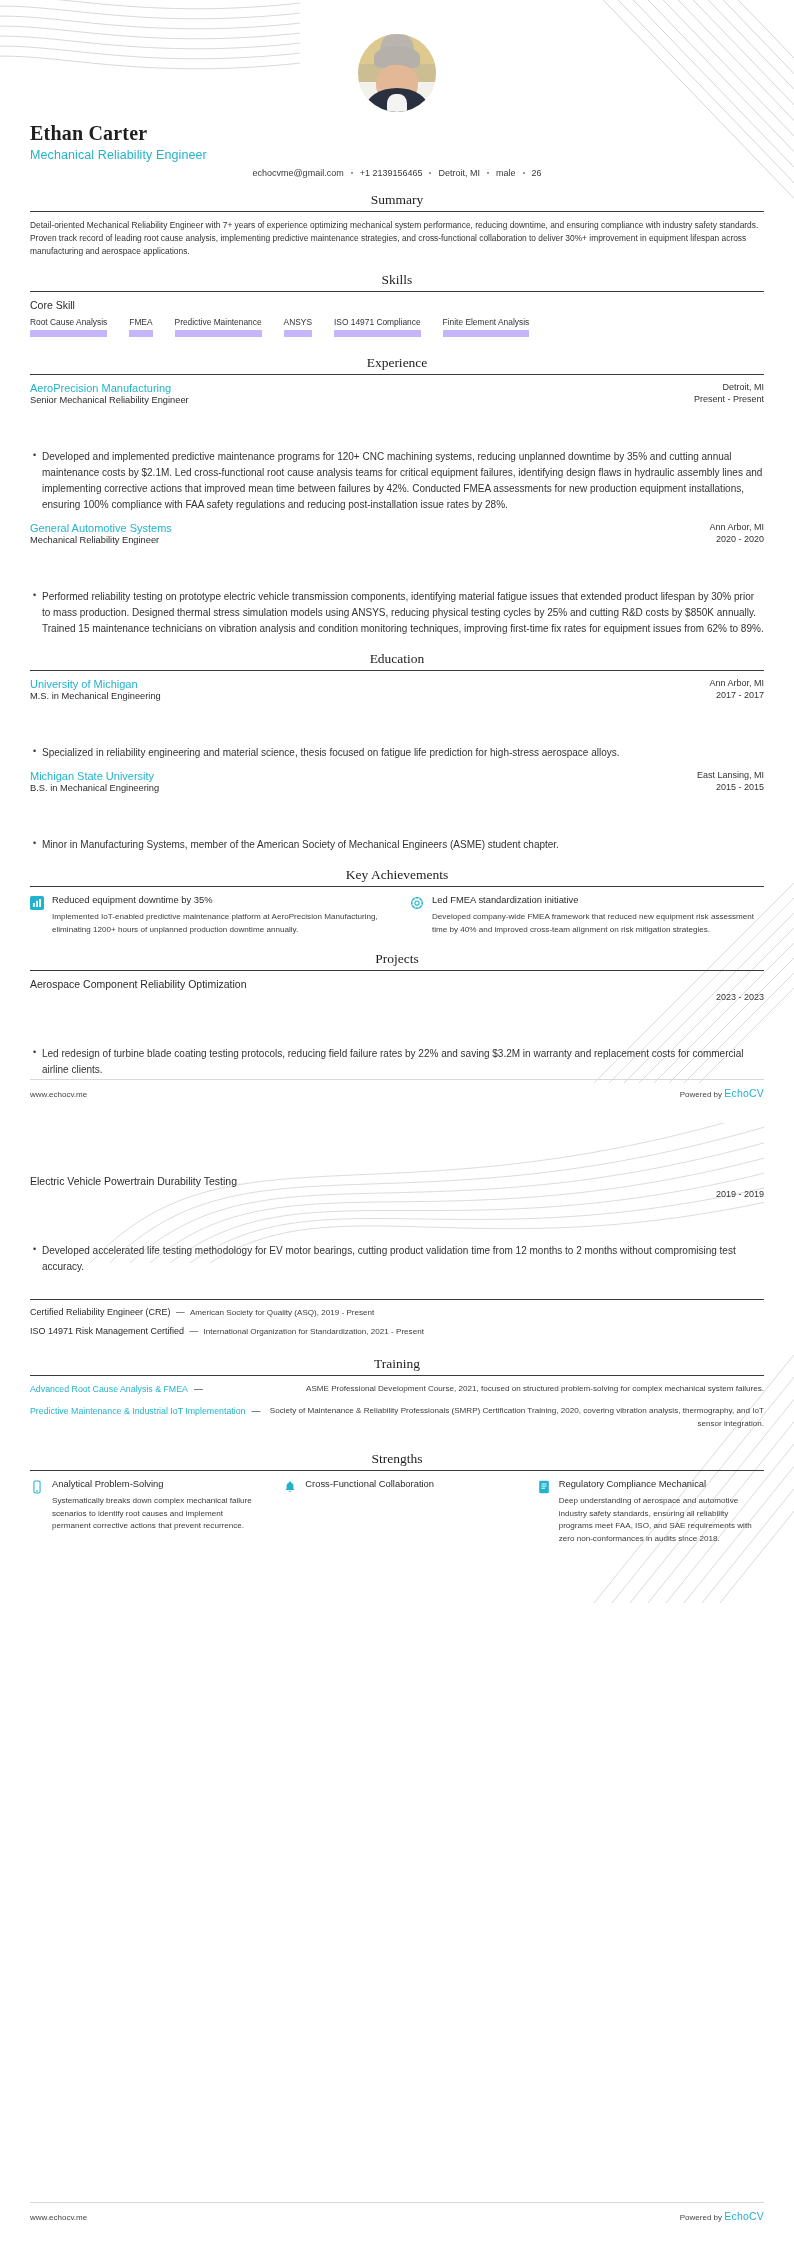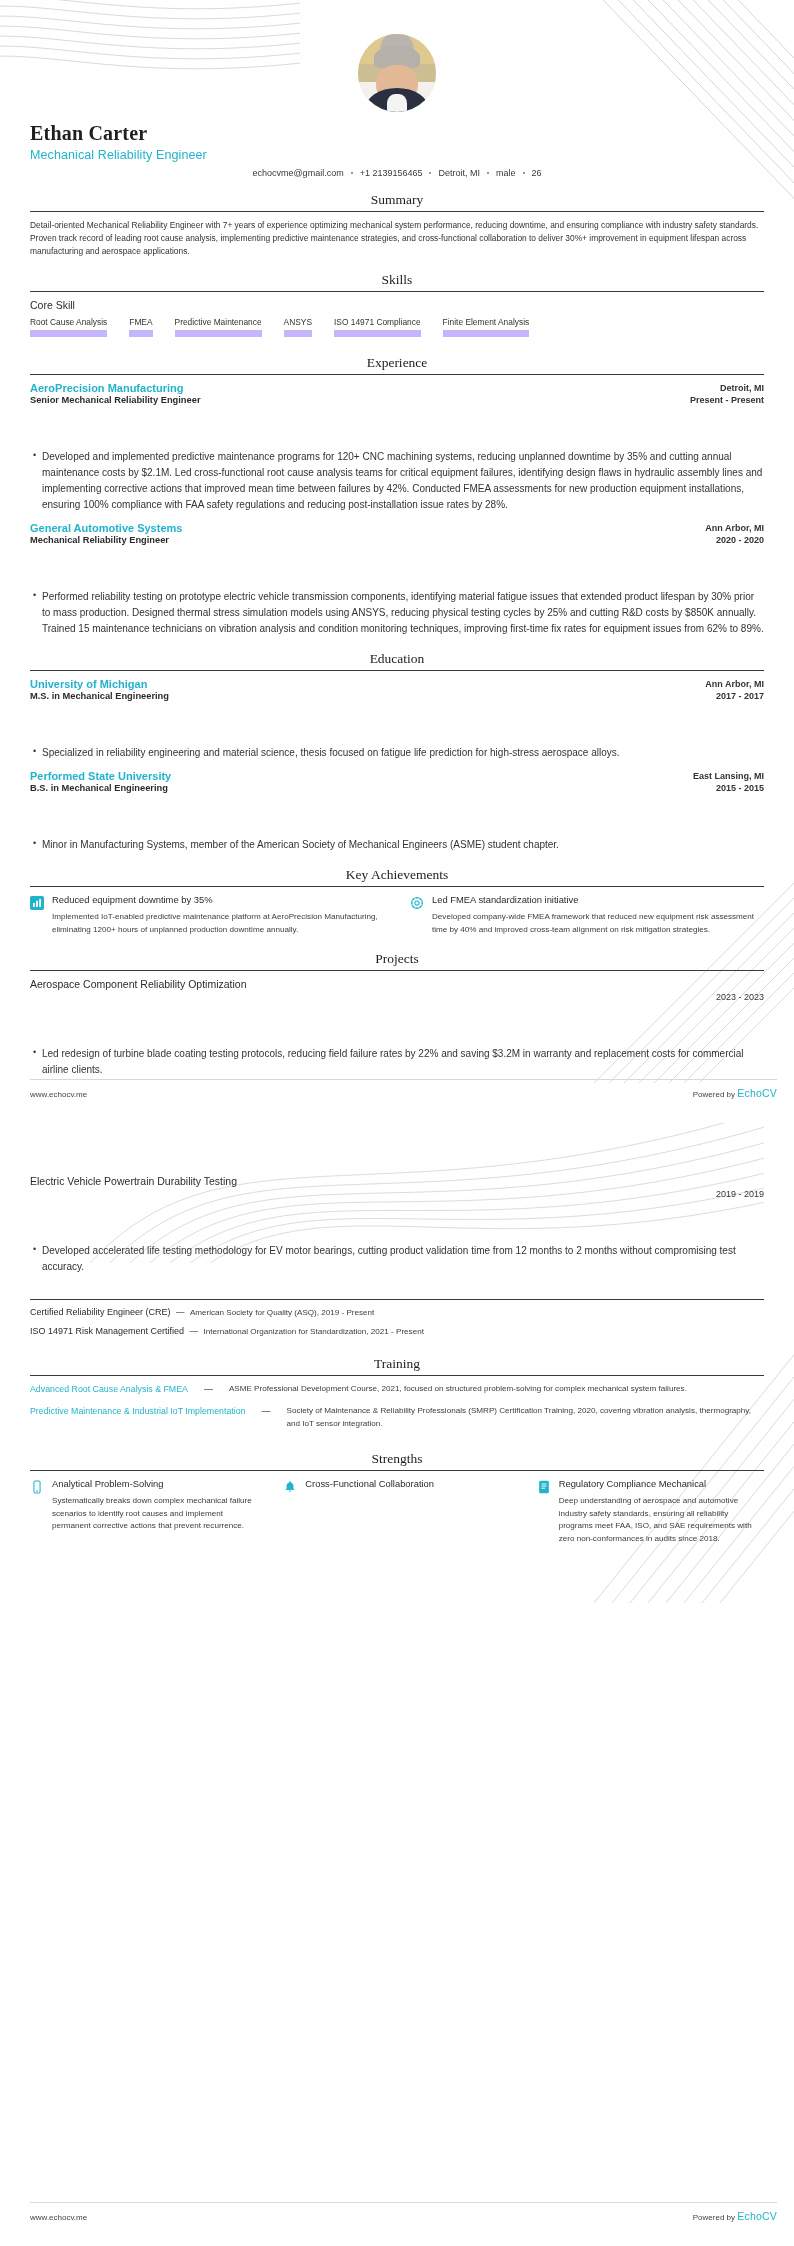--- a/index.html
+++ b/index.html
@@ -133,23 +133,22 @@
     padding-bottom: 3px;
     border-bottom: 7px solid #c4b5fd;
     margin-bottom: 4px;
   }
 
   
   .entry { margin-bottom: 9px; }
   .entry-row {
     display: flex;
     justify-content: space-between;
-    align-items: center;
+    align-items: flex-start;
     gap: 12px;
-    font-weight: bold;
   }
   .org { color: #22b3cc; font-size: 11px; }
   .loc { font-size: 9px; color: #333; white-space: nowrap; }
   .role { font-size: 9.3px; color: #2b2b2b; margin-top: 1px; }
   .dates { font-size: 9px; color: #333; white-space: nowrap; }
   ul.bullets { list-style: none; margin-top: 3px; }
   ul.bullets li {
     position: relative;
     padding-left: 12px;
     font-size: 10px;
@@ -203,42 +202,43 @@
     margin-bottom: 9px;
   }
   .cert-name { font-size: 9px; }
   .cert-dash { color: #444; margin: 0 3px; }
   .cert-issuer { font-size: 8.1px; color: #3c3c3c; }
 
   
   .training-row {
     display: flex;
     align-items: flex-start;
-    gap: 16px;
+    gap: 6px;
     margin-bottom: 9px;
+    text-align: right;
   }
   .training-name {
     color: #22b3cc;
     font-size: 8.8px;
     flex: 0 0 auto;
     max-width: 280px;
     line-height: 1.45;
   }
   .training-dash { color: #333; font-size: 9px; line-height: 1.45; }
   .training-desc {
     font-size: 8.1px;
     line-height: 1.6;
     color: #3c3c3c;
     flex: 1;
   }
 
   
   .footer {
     position: absolute;
-    left: 30px; right: 17px;
+    left: 30px; right: 30px;
     bottom: 24px;
     display: flex;
     justify-content: space-between;
     align-items: baseline;
     border-top: 1px solid #d8d8d8;
     padding-top: 7px;
     z-index: 3;
     background: transparent;
   }
   .footer-url { font-size: 8px; color: #444; }
@@ -389,21 +389,21 @@
           <span class="role">M.S. in Mechanical Engineering</span>
           <span class="dates">2017 - 2017</span>
         </div>
         <ul class="bullets">
           <li>Specialized in reliability engineering and material science, thesis focused on fatigue life prediction for high-stress aerospace alloys.</li>
         </ul>
       </div>
 
       <div class="entry">
         <div class="entry-row">
-          <span class="org">Performed State University</span>
+          <span class="org">Michigan State University</span>
           <span class="loc">East Lansing, MI</span>
         </div>
         <div class="entry-row">
           <span class="role">B.S. in Mechanical Engineering</span>
           <span class="dates">2015 - 2015</span>
         </div>
         <ul class="bullets">
           <li>Minor in Manufacturing Systems, member of the American Society of Mechanical Engineers (ASME) student chapter.</li>
         </ul>
       </div>

